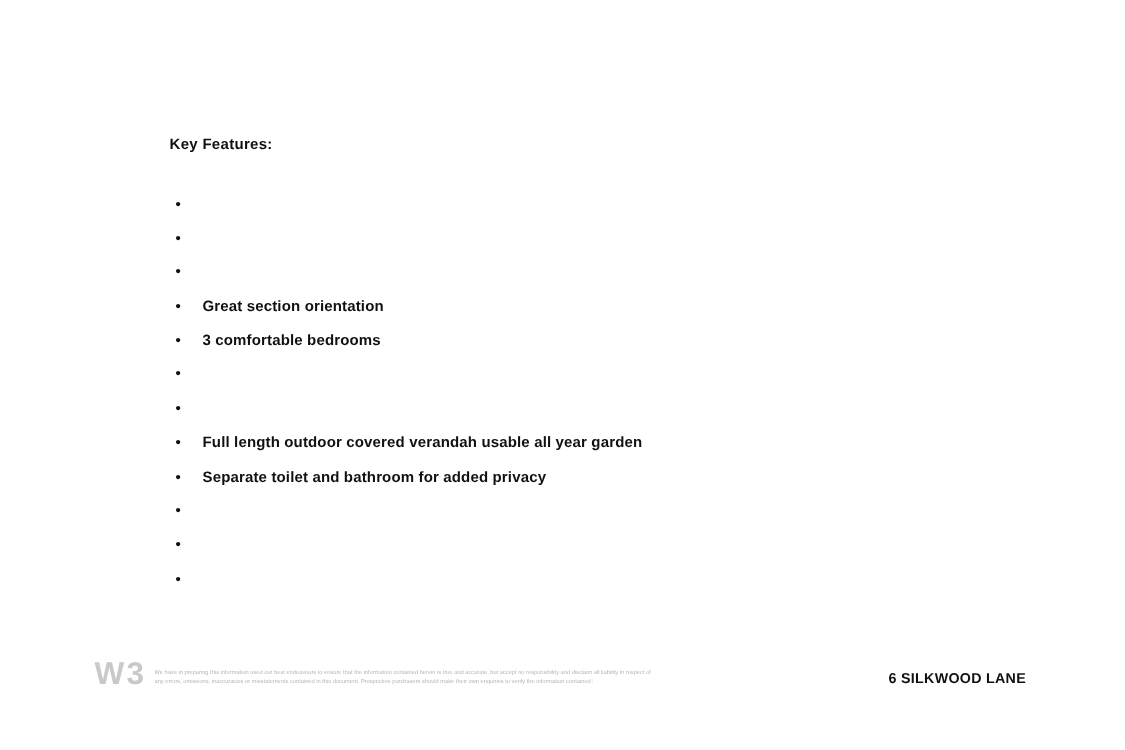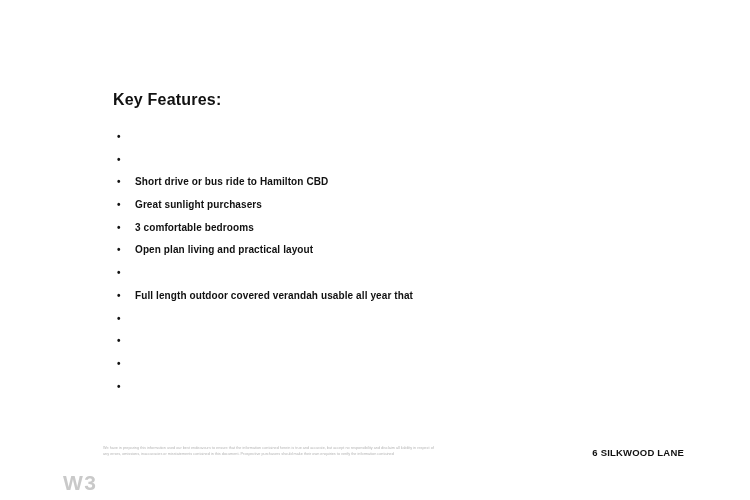--- a/index.html
+++ b/index.html
@@ -9,21 +9,21 @@
     height: 500px;
     background: #ffffff;
     font-family: "Liberation Sans", sans-serif;
     overflow: hidden;
   }
   .heading {
     position: absolute;
     left: 113px;
     top: 91px;
     margin: 0;
-    font-size: 16px;
+    font-size: 10px;
     font-weight: bold;
     color: #111111;
     letter-spacing: 0.2px;
   }
   .features {
     position: absolute;
     left: 117px;
     top: 131px;
     margin: 0;
     padding: 0;
@@ -44,21 +44,20 @@
     font-size: 10px;
   }
   .footer-logo {
     position: absolute;
     left: 63px;
     top: 438px;
     font-size: 21px;
     font-weight: bold;
     color: #c9c9c9;
     letter-spacing: 1.5px;
-    margin-top: 33px;
   }
   .disclaimer {
     position: absolute;
     left: 103px;
     top: 446px;
     width: 340px;
     font-size: 3.8px;
     line-height: 5.8px;
     color: #b5b5b5;
     white-space: nowrap;
@@ -87,49 +86,48 @@
       <li class="feature">
         <span class="bullet">•</span>
       </li>
 
       <li class="feature">
         <span class="bullet">•</span>
       </li>
 
       <li class="feature">
         <span class="bullet">•</span>
-        <span class="feature-text">Short drive or bus ride to Hamilton CBD</span>
       </li>
 
       <li class="feature">
         <span class="bullet">•</span>
-        <span class="feature-text">Great sunlight purchasers</span>
+        <span class="feature-text">Great section orientation</span>
       </li>
 
       <li class="feature">
         <span class="bullet">•</span>
         <span class="feature-text">3 comfortable bedrooms</span>
       </li>
 
       <li class="feature">
         <span class="bullet">•</span>
-        <span class="feature-text">Open plan living and practical layout</span>
       </li>
 
       <li class="feature">
         <span class="bullet">•</span>
       </li>
 
       <li class="feature">
         <span class="bullet">•</span>
-        <span class="feature-text">Full length outdoor covered verandah usable all year that</span>
+        <span class="feature-text">Full length outdoor covered verandah usable all year garden</span>
       </li>
 
       <li class="feature">
         <span class="bullet">•</span>
+        <span class="feature-text">Separate toilet and bathroom for added privacy</span>
       </li>
 
       <li class="feature">
         <span class="bullet">•</span>
       </li>
 
       <li class="feature">
         <span class="bullet">•</span>
       </li>
 

